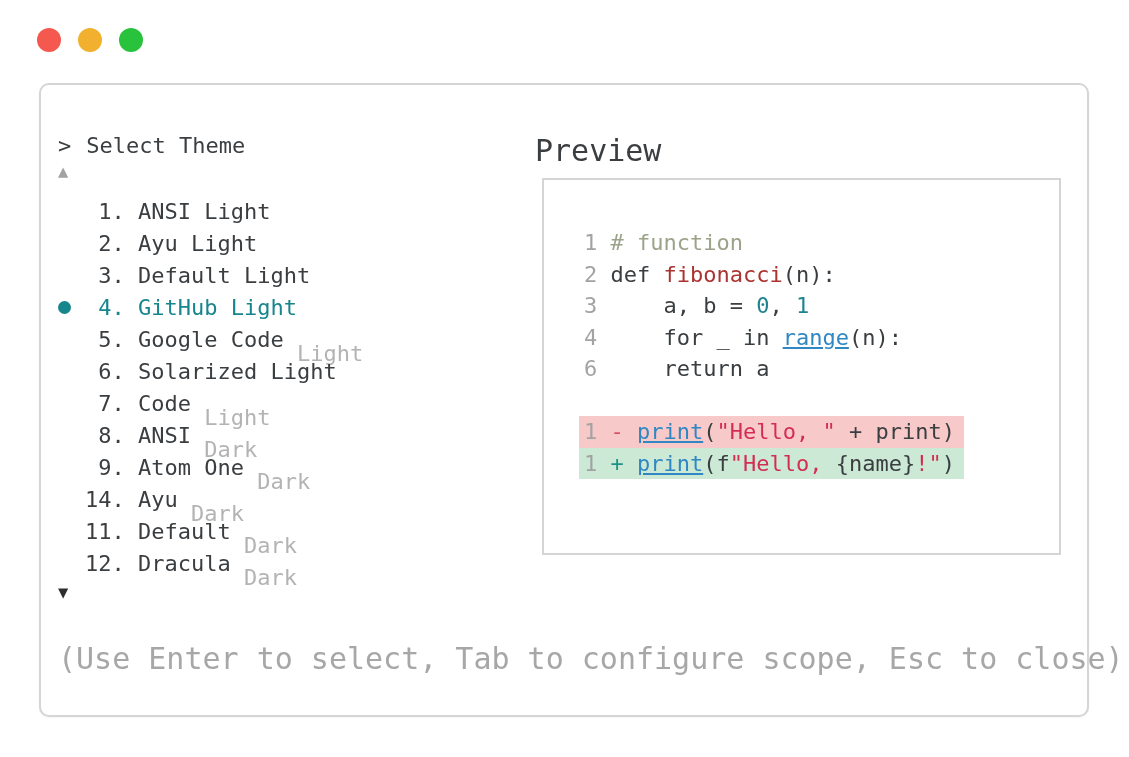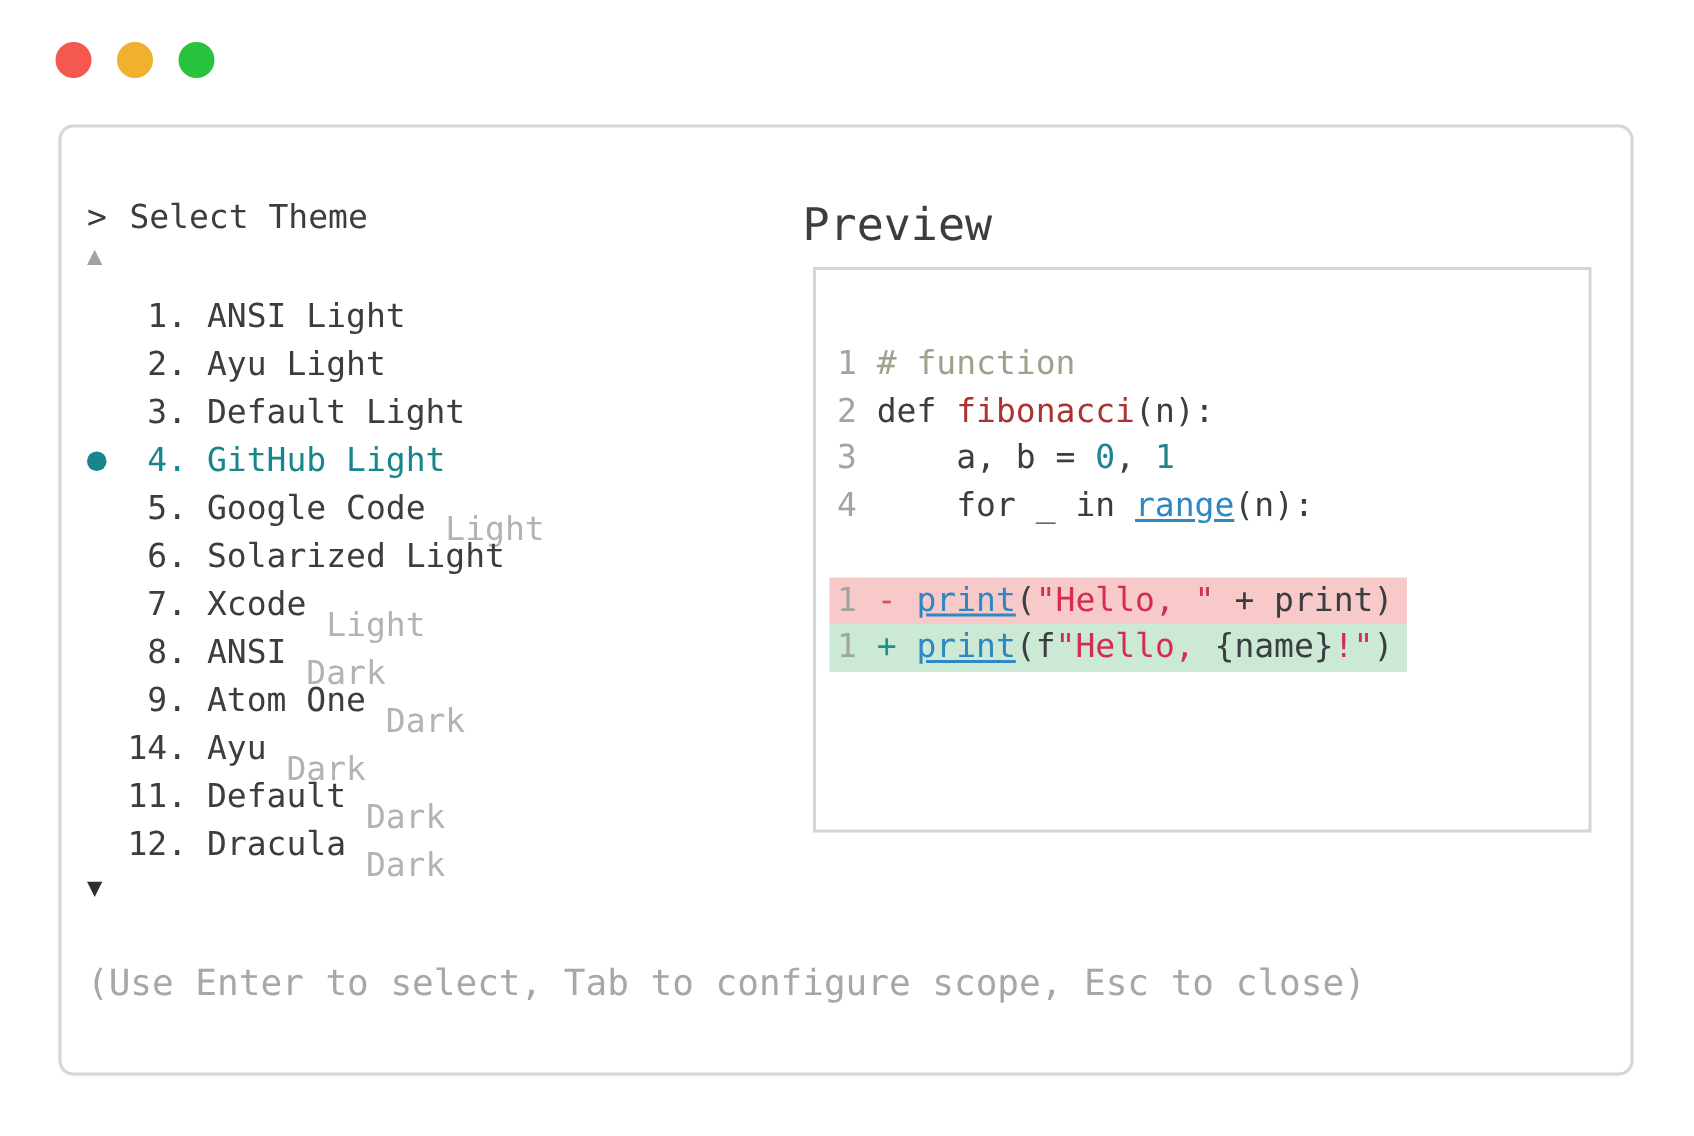--- a/index.html
+++ b/index.html
@@ -32,36 +32,36 @@
   .bullet { width:13px; height:13px; border-radius:50%; background:var(--accent); margin-left:2px; }
   .tnum { display:inline-block; width:3ch; text-align:right; }
   .tname { margin-left:1ch; }
   .tsuffix { margin-left:1ch; color:var(--muted);margin-top:29px; }
   .trow.selected, .trow.selected .tnum, .trow.selected .tname { color:var(--accent); }
 
   
   .preview-pane { position:absolute; left:501px; top:93px; width:519px; height:377px;
     border:2px solid var(--border); background:#fff; }
   #code-block { padding:47px 0 0 14px; }
-  .code-line { height:31.5px; line-height:31.5px; font-size:22px; white-space:pre; color:var(--text); }
+  .code-line { height:31.5px; line-height:31.5px; font-size:22px; white-space:pre; color:var(--text);margin-left:26px; }
   .line-inner { display:inline-block; height:31.5px; padding:0 9px 0 5px; margin-left:-5px; }
   .line-inner.removed { background:var(--removed_bg); }
   .line-inner.added   { background:var(--added_bg); }
   .lno { display:inline-block; width:1ch; text-align:right; margin-right:1ch; color:var(--lno); }
 
   .tk-plain    { color:var(--text); }
   .tk-comment  { color:var(--comment); }
   .tk-func     { color:var(--func); }
   .tk-number   { color:var(--num); }
   .tk-builtin  { color:var(--builtin);text-decoration:underline; }
   .tk-string   { color:var(--string); }
   .tk-diff-del { color:var(--del); }
   .tk-diff-add { color:var(--add); }
 
-  .help { position:absolute; left:17px; top:556px; font-size:24px; color:var(--help); white-space:pre; }
+  .help { position:absolute; left:17px; top:556px; font-size:30px; color:var(--help); white-space:pre; }
 </style>
 </head>
 <body>
 
 <div class="stage">
 
   <div class="traffic-lights" id="traffic-lights">
       <span class="dot" style="background: rgb(244, 88, 79);"></span>
       <span class="dot" style="background: rgb(241, 177, 46);"></span>
       <span class="dot" style="background: rgb(40, 194, 61);"></span>
@@ -78,36 +78,37 @@
 
     <div class="scroll-up">▲</div>
 
     <div id="theme-list">
         <div class="trow"><span class="marker"></span><span class="tnum">1.</span><span class="tname">ANSI Light</span></div>
         <div class="trow"><span class="marker"></span><span class="tnum">2.</span><span class="tname">Ayu Light</span></div>
         <div class="trow"><span class="marker"></span><span class="tnum">3.</span><span class="tname">Default Light</span></div>
         <div class="trow selected"><span class="marker"><span class="bullet"></span></span><span class="tnum">4.</span><span class="tname">GitHub Light</span></div>
         <div class="trow"><span class="marker"></span><span class="tnum">5.</span><span class="tname">Google Code</span><span class="tsuffix">Light</span></div>
         <div class="trow"><span class="marker"></span><span class="tnum">6.</span><span class="tname">Solarized Light</span></div>
-        <div class="trow"><span class="marker"></span><span class="tnum">7.</span><span class="tname">Xcode</span><span class="tsuffix">Light</span></div>
+        <div class="trow"><span class="marker"></span><span class="tnum">7.</span><span class="tname">Code</span><span class="tsuffix">Light</span></div>
         <div class="trow"><span class="marker"></span><span class="tnum">8.</span><span class="tname">ANSI</span><span class="tsuffix">Dark</span></div>
         <div class="trow"><span class="marker"></span><span class="tnum">9.</span><span class="tname">Atom One</span><span class="tsuffix">Dark</span></div>
         <div class="trow"><span class="marker"></span><span class="tnum">14.</span><span class="tname">Ayu</span><span class="tsuffix">Dark</span></div>
         <div class="trow"><span class="marker"></span><span class="tnum">11.</span><span class="tname">Default</span><span class="tsuffix">Dark</span></div>
         <div class="trow"><span class="marker"></span><span class="tnum">12.</span><span class="tname">Dracula</span><span class="tsuffix">Dark</span></div>
       </div>
 
     <div class="scroll-down">▼</div>
 
     <div class="preview-pane">
       <div id="code-block">
           <div class="code-line"><span class="line-inner"><span class="lno">1</span><span class="tk-comment"># function</span></span></div>
           <div class="code-line"><span class="line-inner"><span class="lno">2</span><span class="tk-plain">def </span><span class="tk-func">fibonacci</span><span class="tk-plain">(n):</span></span></div>
           <div class="code-line"><span class="line-inner"><span class="lno">3</span><span class="tk-plain">    a, b = </span><span class="tk-number">0</span><span class="tk-plain">, </span><span class="tk-number">1</span></span></div>
           <div class="code-line"><span class="line-inner"><span class="lno">4</span><span class="tk-plain">    for _ in </span><span class="tk-builtin">range</span><span class="tk-plain">(n):</span></span></div>
+          <div class="code-line"><span class="line-inner"><span class="lno">6</span><span class="tk-plain">    return a</span></span></div>
           <div class="code-line"><span class="line-inner"><span class="lno"></span></span></div>
           <div class="code-line"><span class="line-inner removed"><span class="lno">1</span><span class="tk-diff-del">- </span><span class="tk-builtin">print</span><span class="tk-plain">(</span><span class="tk-string">"Hello, "</span><span class="tk-plain"> + print)</span></span></div>
           <div class="code-line"><span class="line-inner added"><span class="lno">1</span><span class="tk-diff-add">+ </span><span class="tk-builtin">print</span><span class="tk-plain">(f</span><span class="tk-string">"Hello, </span><span class="tk-plain">{name}</span><span class="tk-string">!"</span><span class="tk-plain">)</span></span></div>
         </div>
     </div>
 
     <div class="help">(Use Enter to select, Tab to configure scope, Esc to close)</div>
 
   </div>
 </div>

